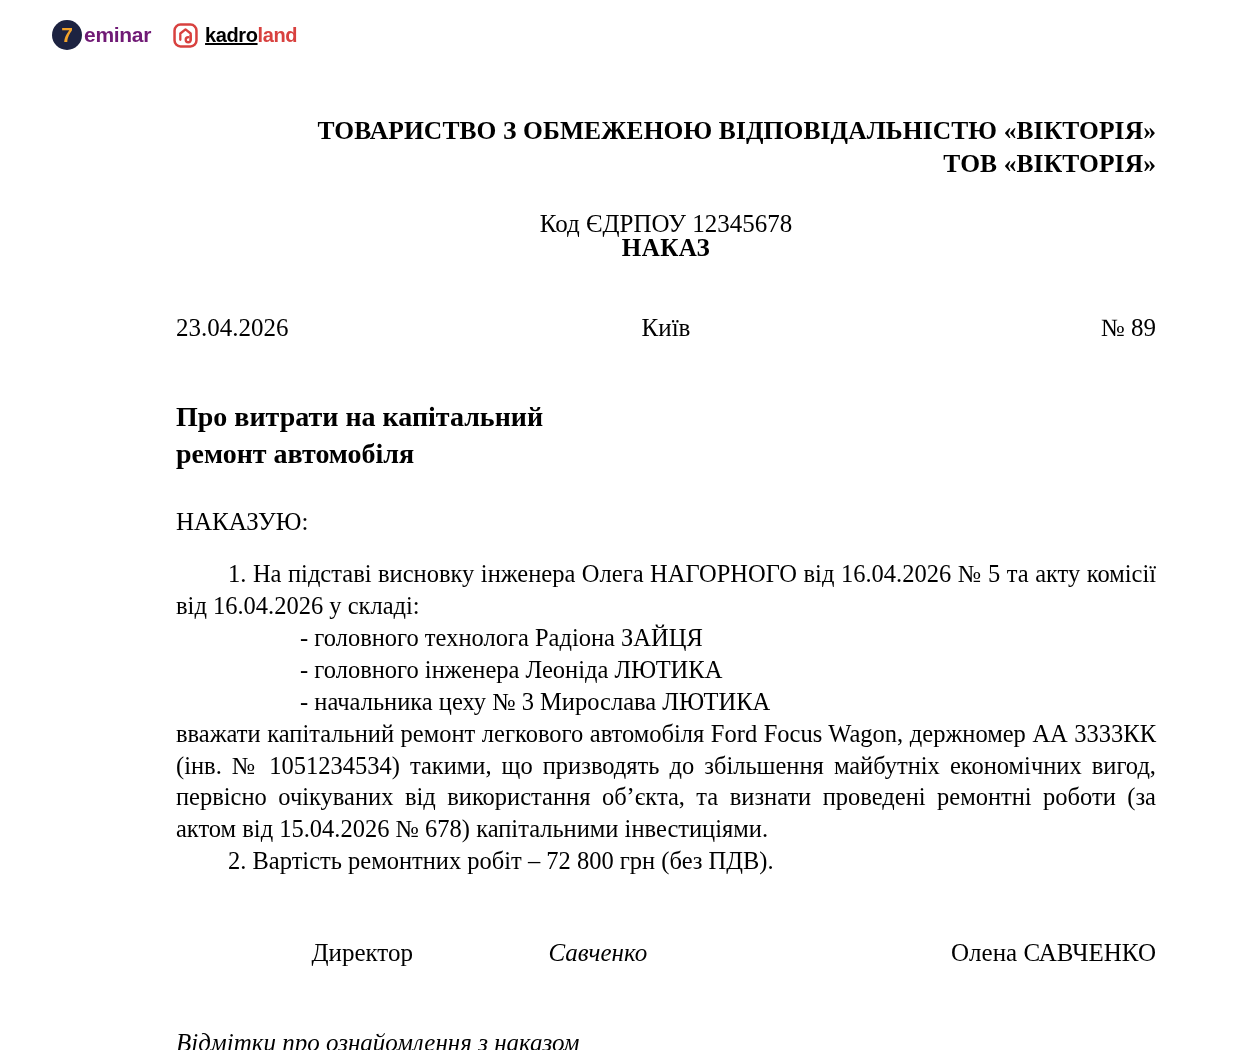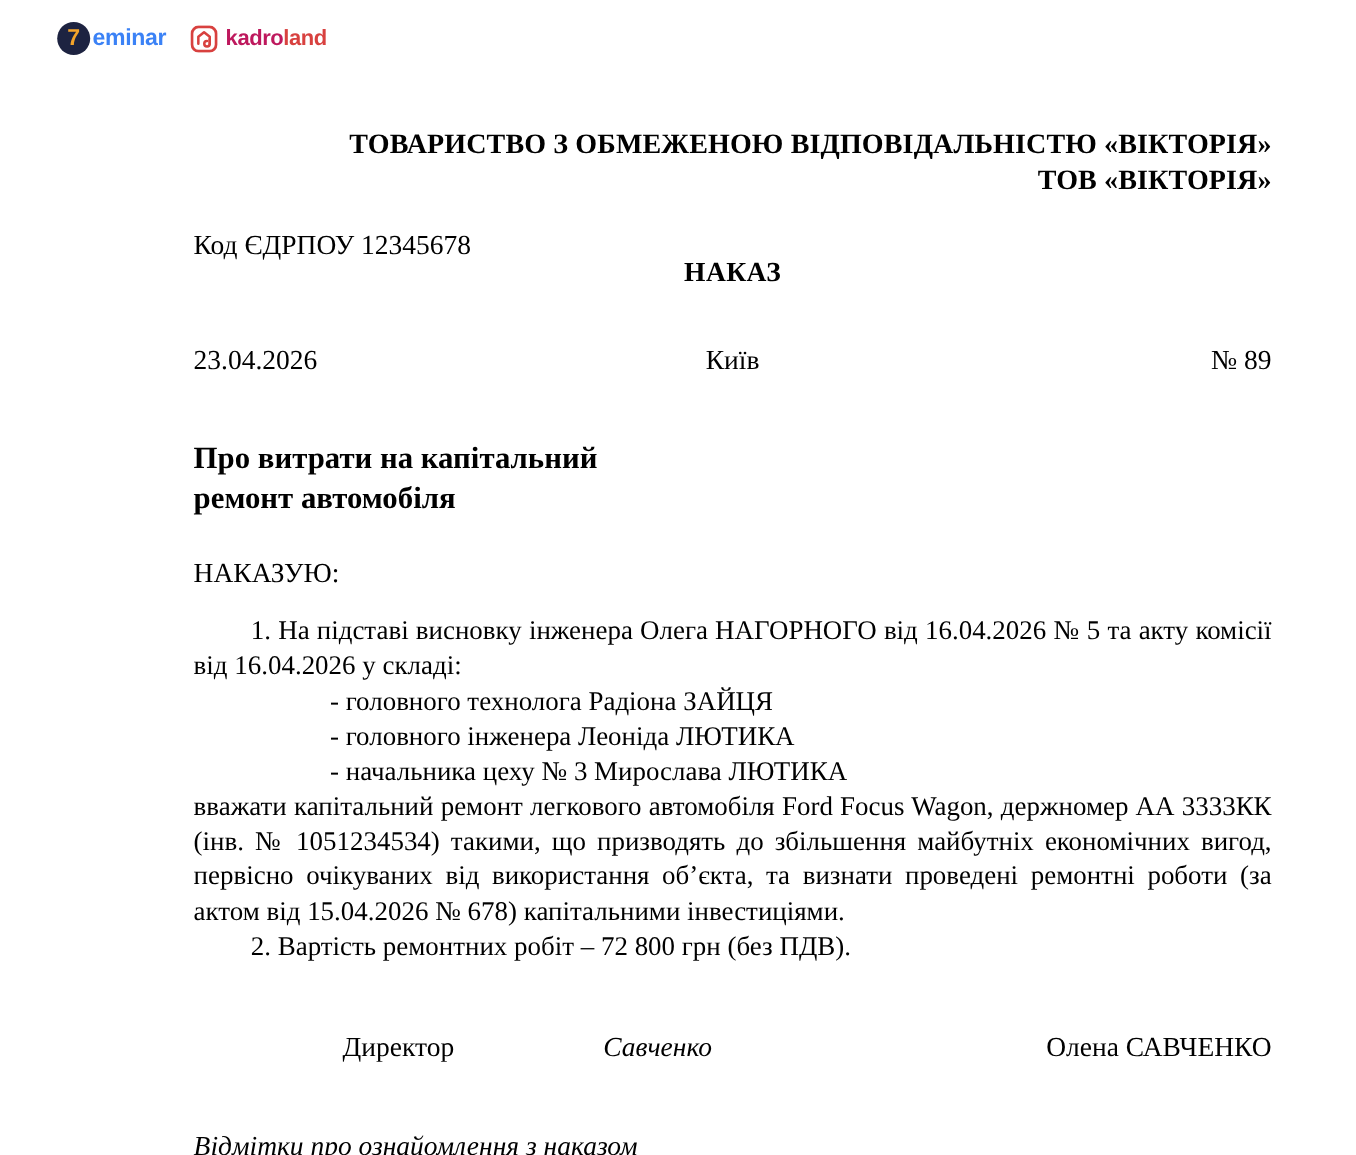--- a/index.html
+++ b/index.html
@@ -47,37 +47,37 @@
     font-weight: bold;
     font-size: 21px;
     line-height: 1;
     color: #f3a32a;
     transform: translateY(-1px);
   }
   .seminar-word {
     font-family: "Liberation Sans", "DejaVu Sans", sans-serif;
     font-weight: bold;
     font-size: 21px;
-    color: #3b82f6;
+    color: #701a75;
     letter-spacing: -0.3px;
     margin-left: 1px;
   }
   .kadro-mark {
     width: 25px;
     height: 25px;
     flex: 0 0 auto;
     margin-right: 6px;
   }
   .kadro-word {
     font-family: "Liberation Sans", "DejaVu Sans", sans-serif;
     font-weight: bold;
     font-size: 20px;
     letter-spacing: -0.4px;
   }
-  .kadro-word .k-dark { color: #be185d; }
+  .kadro-word .k-dark { color: #000000; text-decoration: underline; }
   .kadro-word .k-red  { color: #d8413f; }
 
   
   .sheet {
     position: absolute;
     top: 0;
     left: 0;
     width: 1233px;
     height: 1050px;
   }
@@ -92,21 +92,21 @@
     margin-top: 115px;
     text-align: right;
     font-weight: bold;
     font-size: 25.5px;
     line-height: 1.28;
     letter-spacing: 0.1px;
   }
 
   .edrpou {
     margin-top: 30px;
-    text-align: left;
+    text-align: center;
     font-size: 25px;
     line-height: 1.15;
   }
 
   .order-word {
     margin-top: -5px;
     text-align: center;
     font-weight: bold;
     font-size: 25px;
     letter-spacing: 0.4px;

